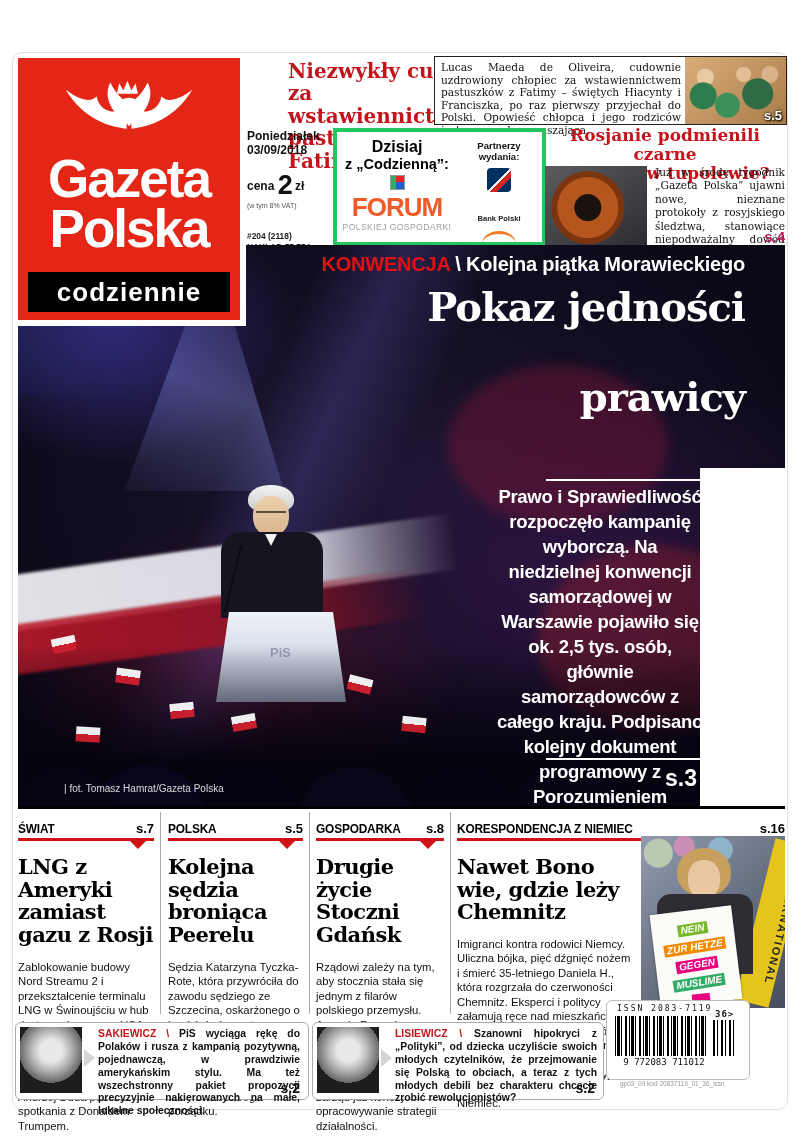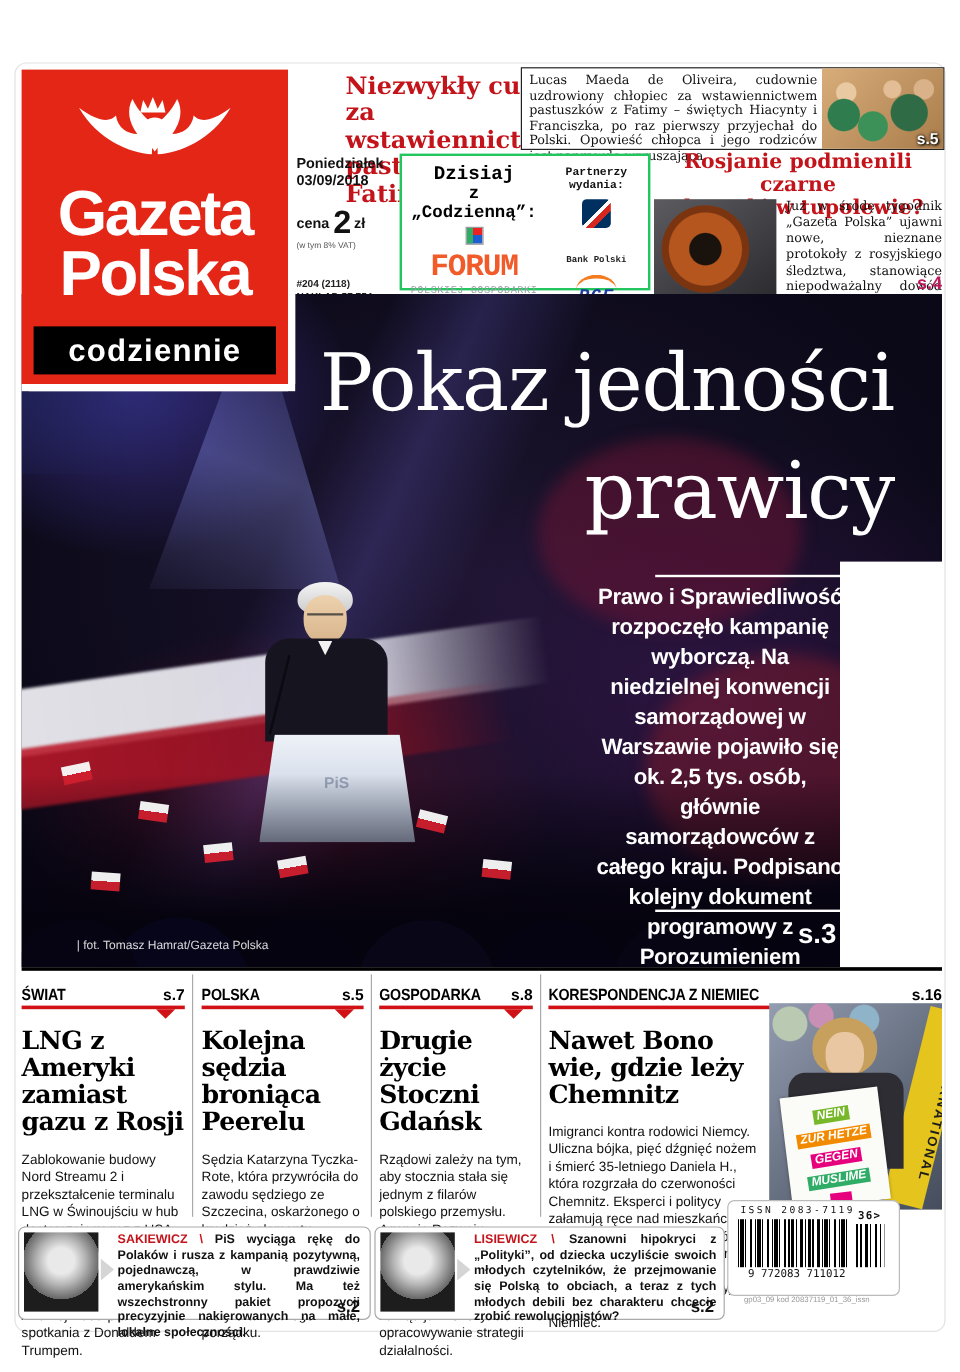--- a/index.html
+++ b/index.html
@@ -39,21 +39,21 @@
   
   .issue{left:247px;top:130px;width:84px;color:#111;}
   .issue .day,.issue .date{font-weight:bold;font-size:12px;line-height:1.15;}
   .price-row{margin-top:12px;font-weight:bold;font-size:12px;}
   .price-val{font-size:27px;vertical-align:-4px;letter-spacing:-1px;}
   .vat{font-size:7px;color:#555;margin-top:1px;}
   .imprint{margin-top:22px;font-size:8.4px;font-weight:bold;line-height:1.35;color:#222;}
   .sites{margin-top:8px;font-size:8.4px;font-weight:bold;line-height:1.35;color:#222;}
 
   
-  .promo{left:333px;top:128px;width:205px;height:110px;border:2px solid #22c55e;background:#fff;font-family:Liberation Mono, monospace;}
+  .promo{left:333px;top:128px;width:205px;height:110px;border:4px solid #22c55e;background:#fff;}
   .promo-left{left:0;top:6px;width:120px;text-align:center;}
   .promo-l1{font-weight:bold;font-size:16px;}
   .promo-l2{font-weight:bold;font-size:14.5px;}
   .forum-icon{display:inline-block;width:13px;height:13px;margin-top:3px;border:1px solid #999;
      background:linear-gradient(90deg,#2fac66 0 5px,transparent 5px),
                 linear-gradient(#e22 0 6px,#1d5fd0 6px);}
   .forum{font-weight:bold;font-size:26px;letter-spacing:-1px;color:#f15a29;line-height:1;}
   .forum-sub{font-size:8.6px;color:#9aa0a6;letter-spacing:.4px;margin-top:2px;}
   .promo-right{left:122px;top:8px;width:80px;text-align:center;}
   .partners-label{font-weight:bold;font-size:9.5px;color:#111;}
@@ -108,21 +108,21 @@
   .podium-label{left:252px;top:400px;color:#8a96ad;font-weight:bold;font-size:13px;opacity:.8;}
   .hair{left:230px;top:240px;width:46px;height:28px;border-radius:50% 50% 42% 42%;background:linear-gradient(#f4f4f4,#c9c9c9);}
   .face{left:235px;top:251px;width:36px;height:40px;border-radius:46%;background:linear-gradient(#edd1ae,#d8b48b);}
   .glasses{left:238px;top:266px;width:30px;height:7px;border-top:2px solid rgba(40,40,40,.75);}
   .body-suit{left:203px;top:287px;width:102px;height:86px;background:#16141f;border-radius:20px 20px 0 0;}
   .collar{left:247px;top:289px;width:12px;height:12px;background:#f2f2f2;clip-path:polygon(0 0,100% 0,50% 100%);}
   .mic{left:214px;top:300px;width:2px;height:68px;background:#0a0a10;transform:rotate(14deg);}
   .hero-whitebox{left:682px;top:223px;width:85px;height:338px;background:#fff;z-index:2;}
   .kicker{right:40px;top:8px;font-weight:bold;font-size:20px;color:#fff;z-index:3;letter-spacing:-.2px;}
   .kicker-cat{color:#e01015;}
-  .hl{right:40px;color:#fff;font-weight:normal;font-size:66px;letter-spacing:-1px;z-index:3;text-align:center;line-height:1;}
+  .hl{right:40px;color:#fff;font-weight:bold;font-size:40px;letter-spacing:-1px;z-index:3;text-align:center;line-height:1;}
   .hl1{top:42px;} .hl2{top:132px;}
   .lead{left:478px;top:240px;width:208px;color:#fff;font-weight:bold;font-size:18.5px;line-height:1.35;
         text-align:center;z-index:3;letter-spacing:-.3px;}
   .lead-rule{width:155px;height:2px;background:#fff;z-index:3;}
   .rule-top{left:528px;top:234px;} .rule-bot{left:528px;top:513px;}
   .hero-page{right:88px;top:520px;color:#fff;font-weight:bold;font-size:23px;z-index:3;}
   .credit{left:10px;top:538px;color:#eee;font-size:10px;z-index:3;opacity:.9;margin-left:36px;}
 
   
   .band-topline{left:18px;top:806px;width:767px;height:3px;background:#000;z-index:4;}
@@ -207,20 +207,24 @@
     <div class="abs crowd"></div>
     <div class="flag" style="left:34px;top:392px;transform:rotate(-12deg);"></div>
     <div class="flag" style="left:98px;top:424px;transform:rotate(8deg);"></div>
     <div class="flag" style="left:152px;top:458px;transform:rotate(-6deg);"></div>
     <div class="flag" style="left:330px;top:432px;transform:rotate(14deg);"></div>
     <div class="flag" style="left:58px;top:482px;transform:rotate(4deg);"></div>
     <div class="flag" style="left:214px;top:470px;transform:rotate(-10deg);"></div>
     <div class="flag" style="left:384px;top:472px;transform:rotate(6deg);"></div>
     <div class="abs hero-whitebox"></div>
 
+    <div class="abs kicker">
+      <span class="kicker-cat">KONWENCJA</span>
+      <span>\ Kolejna piątka Morawieckiego</span>
+    </div>
     <div class="abs hl hl1 serif">Pokaz jedności</div>
     <div class="abs hl hl2 serif">prawicy</div>
     <div class="abs lead-rule rule-top"></div>
     <div class="abs lead">Prawo i Sprawiedliwość rozpoczęło kampanię wyborczą. Na niedzielnej konwencji samorządowej w Warszawie pojawiło się ok. 2,5 tys. osób, głównie samorządowców z całego kraju. Podpisano kolejny dokument programowy z Porozumieniem Jarosława Gowina i Solidarną Polską Zbigniewa Ziobry. – Musimy być razem, pracować, być uczciwi i jeśli trzeba: pokorni – powiedział Jarosław Kaczyński, lider PiS.</div>
     <div class="abs lead-rule rule-bot"></div>
     <div class="abs hero-page">s.3</div>
     <div class="abs credit">| fot. Tomasz Hamrat/Gazeta Polska</div>
   </div>
 
   <div class="abs masthead">

